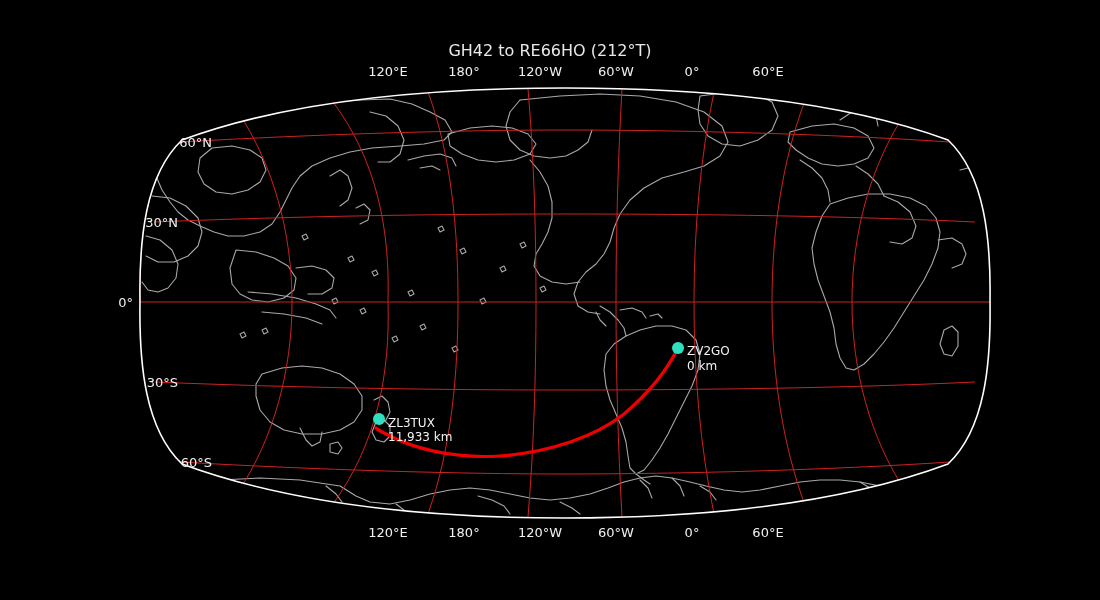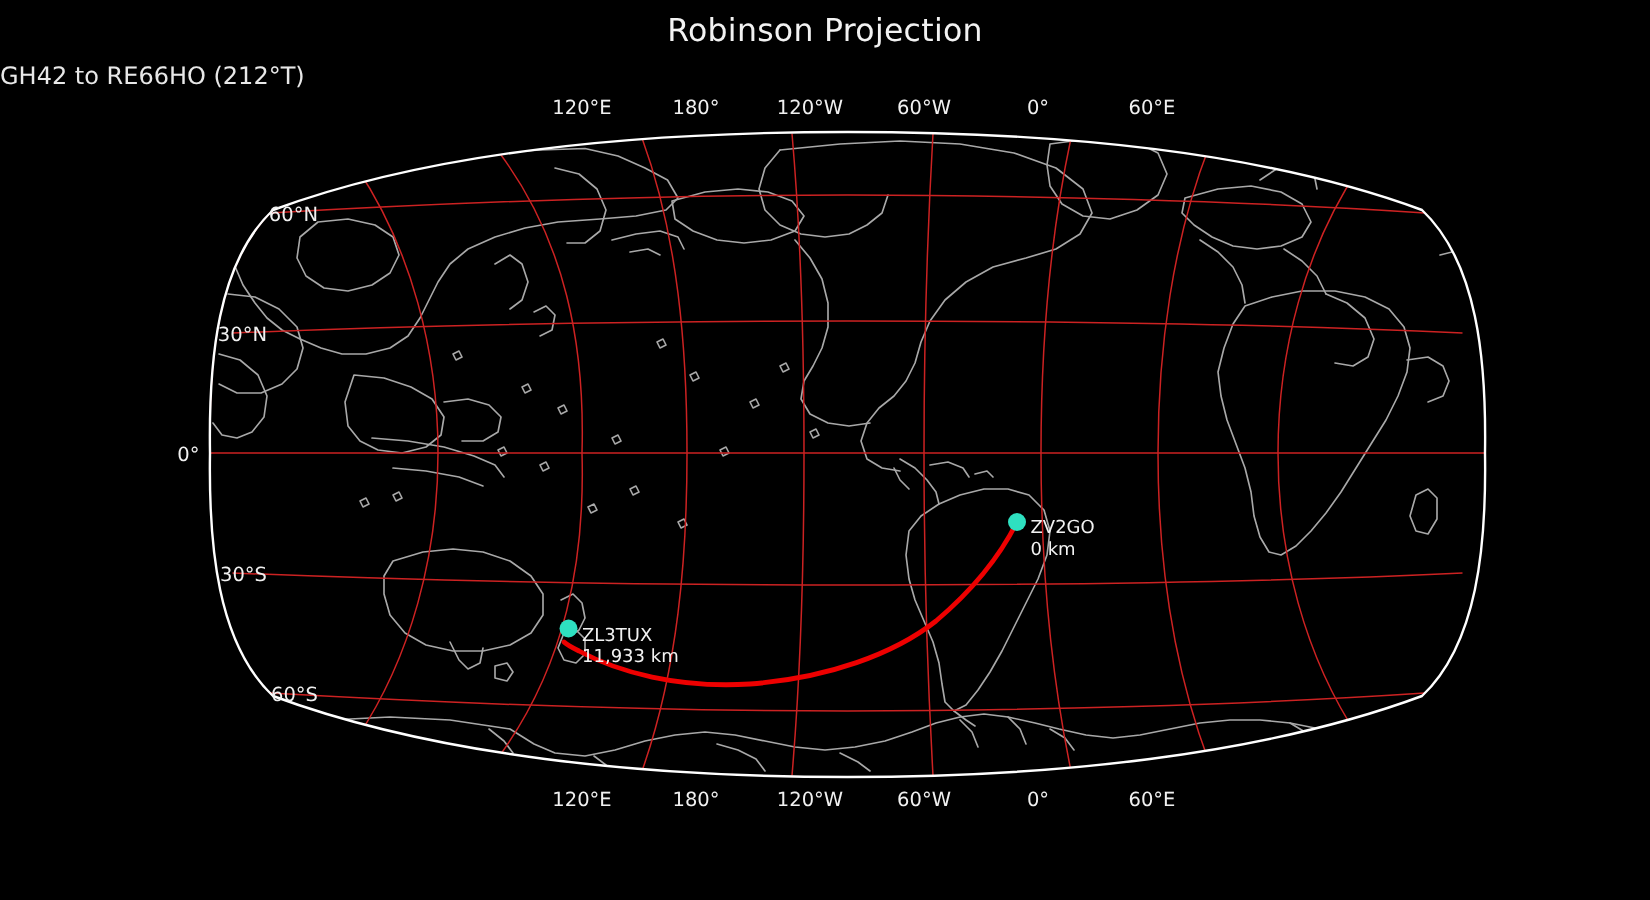--- a/index.html
+++ b/index.html
@@ -30,21 +30,21 @@
     font-size: 21px;
     color: #f2f2f2;
     letter-spacing: 0.2px;
     white-space: nowrap;
   }
   #subtitle {
     position: absolute;
     top: 41px;
     left: 0;
     width: 1100px;
-    text-align: left;
+    text-align: center;
     font-size: 16px;
     color: #e8e8e8;
     white-space: nowrap;
   }
   #mapsvg {
     position: absolute;
     top: 0;
     left: 0;
   }
   .tick-label {
@@ -56,21 +56,20 @@
     font-family: "DejaVu Sans", sans-serif;
     font-size: 12px;
     fill: #f2f2f2;
   }
 </style>
 </head>
 <body>
 
 <div id="figure">
 
-  <div id="title">Robinson Projection</div>
   <div id="subtitle">GH42 to RE66HO (212°T)</div>
 
   <svg id="mapsvg" width="1100" height="600" viewBox="0 0 1100 600">
 
     <defs>
       <clipPath id="mapclip">
         <path d="M565,88
                  C700,88 840,100 948,140
                  C985,175 991,240 990,302
                  C991,364 985,429 948,464

